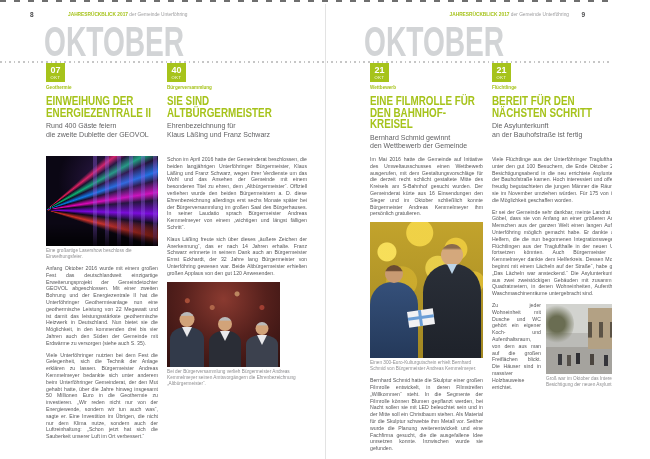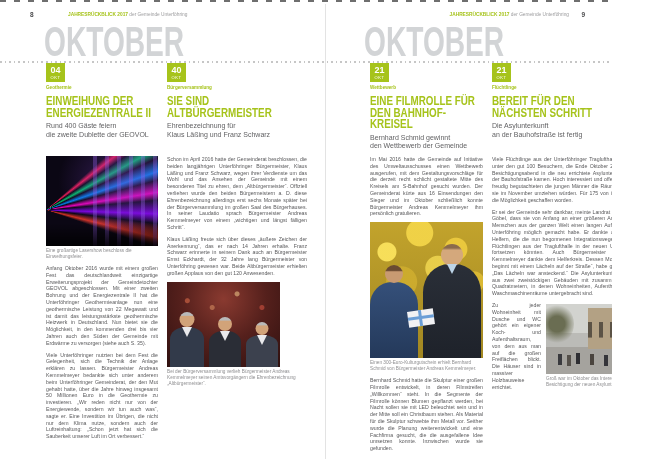--- a/index.html
+++ b/index.html
@@ -140,21 +140,21 @@
   <span class="pg-num pg-num-right">9</span>
 
   <h1 class="month-title month-left">OKTOBER</h1>
   <h1 class="month-title month-right">OKTOBER</h1>
 
   <div class="dotted-rule"></div>
 
   <section class="col col-l1">
     <div class="article-head">
       <div class="date-badge">
-        <span class="badge-day">04</span>
+        <span class="badge-day">07</span>
         <span class="badge-mon">OKT</span>
       </div>
       <div class="category">Geothermie</div>
       <h2 class="headline">EINWEIHUNG DER
 ENERGIEZENTRALE II</h2>
       <p class="subtitle">Rund 400 Gäste feiern
 die zweite Dublette der GEOVOL</p>
     </div>
     <figure class="fig fig-laser">
       <div class="pillars"></div>

